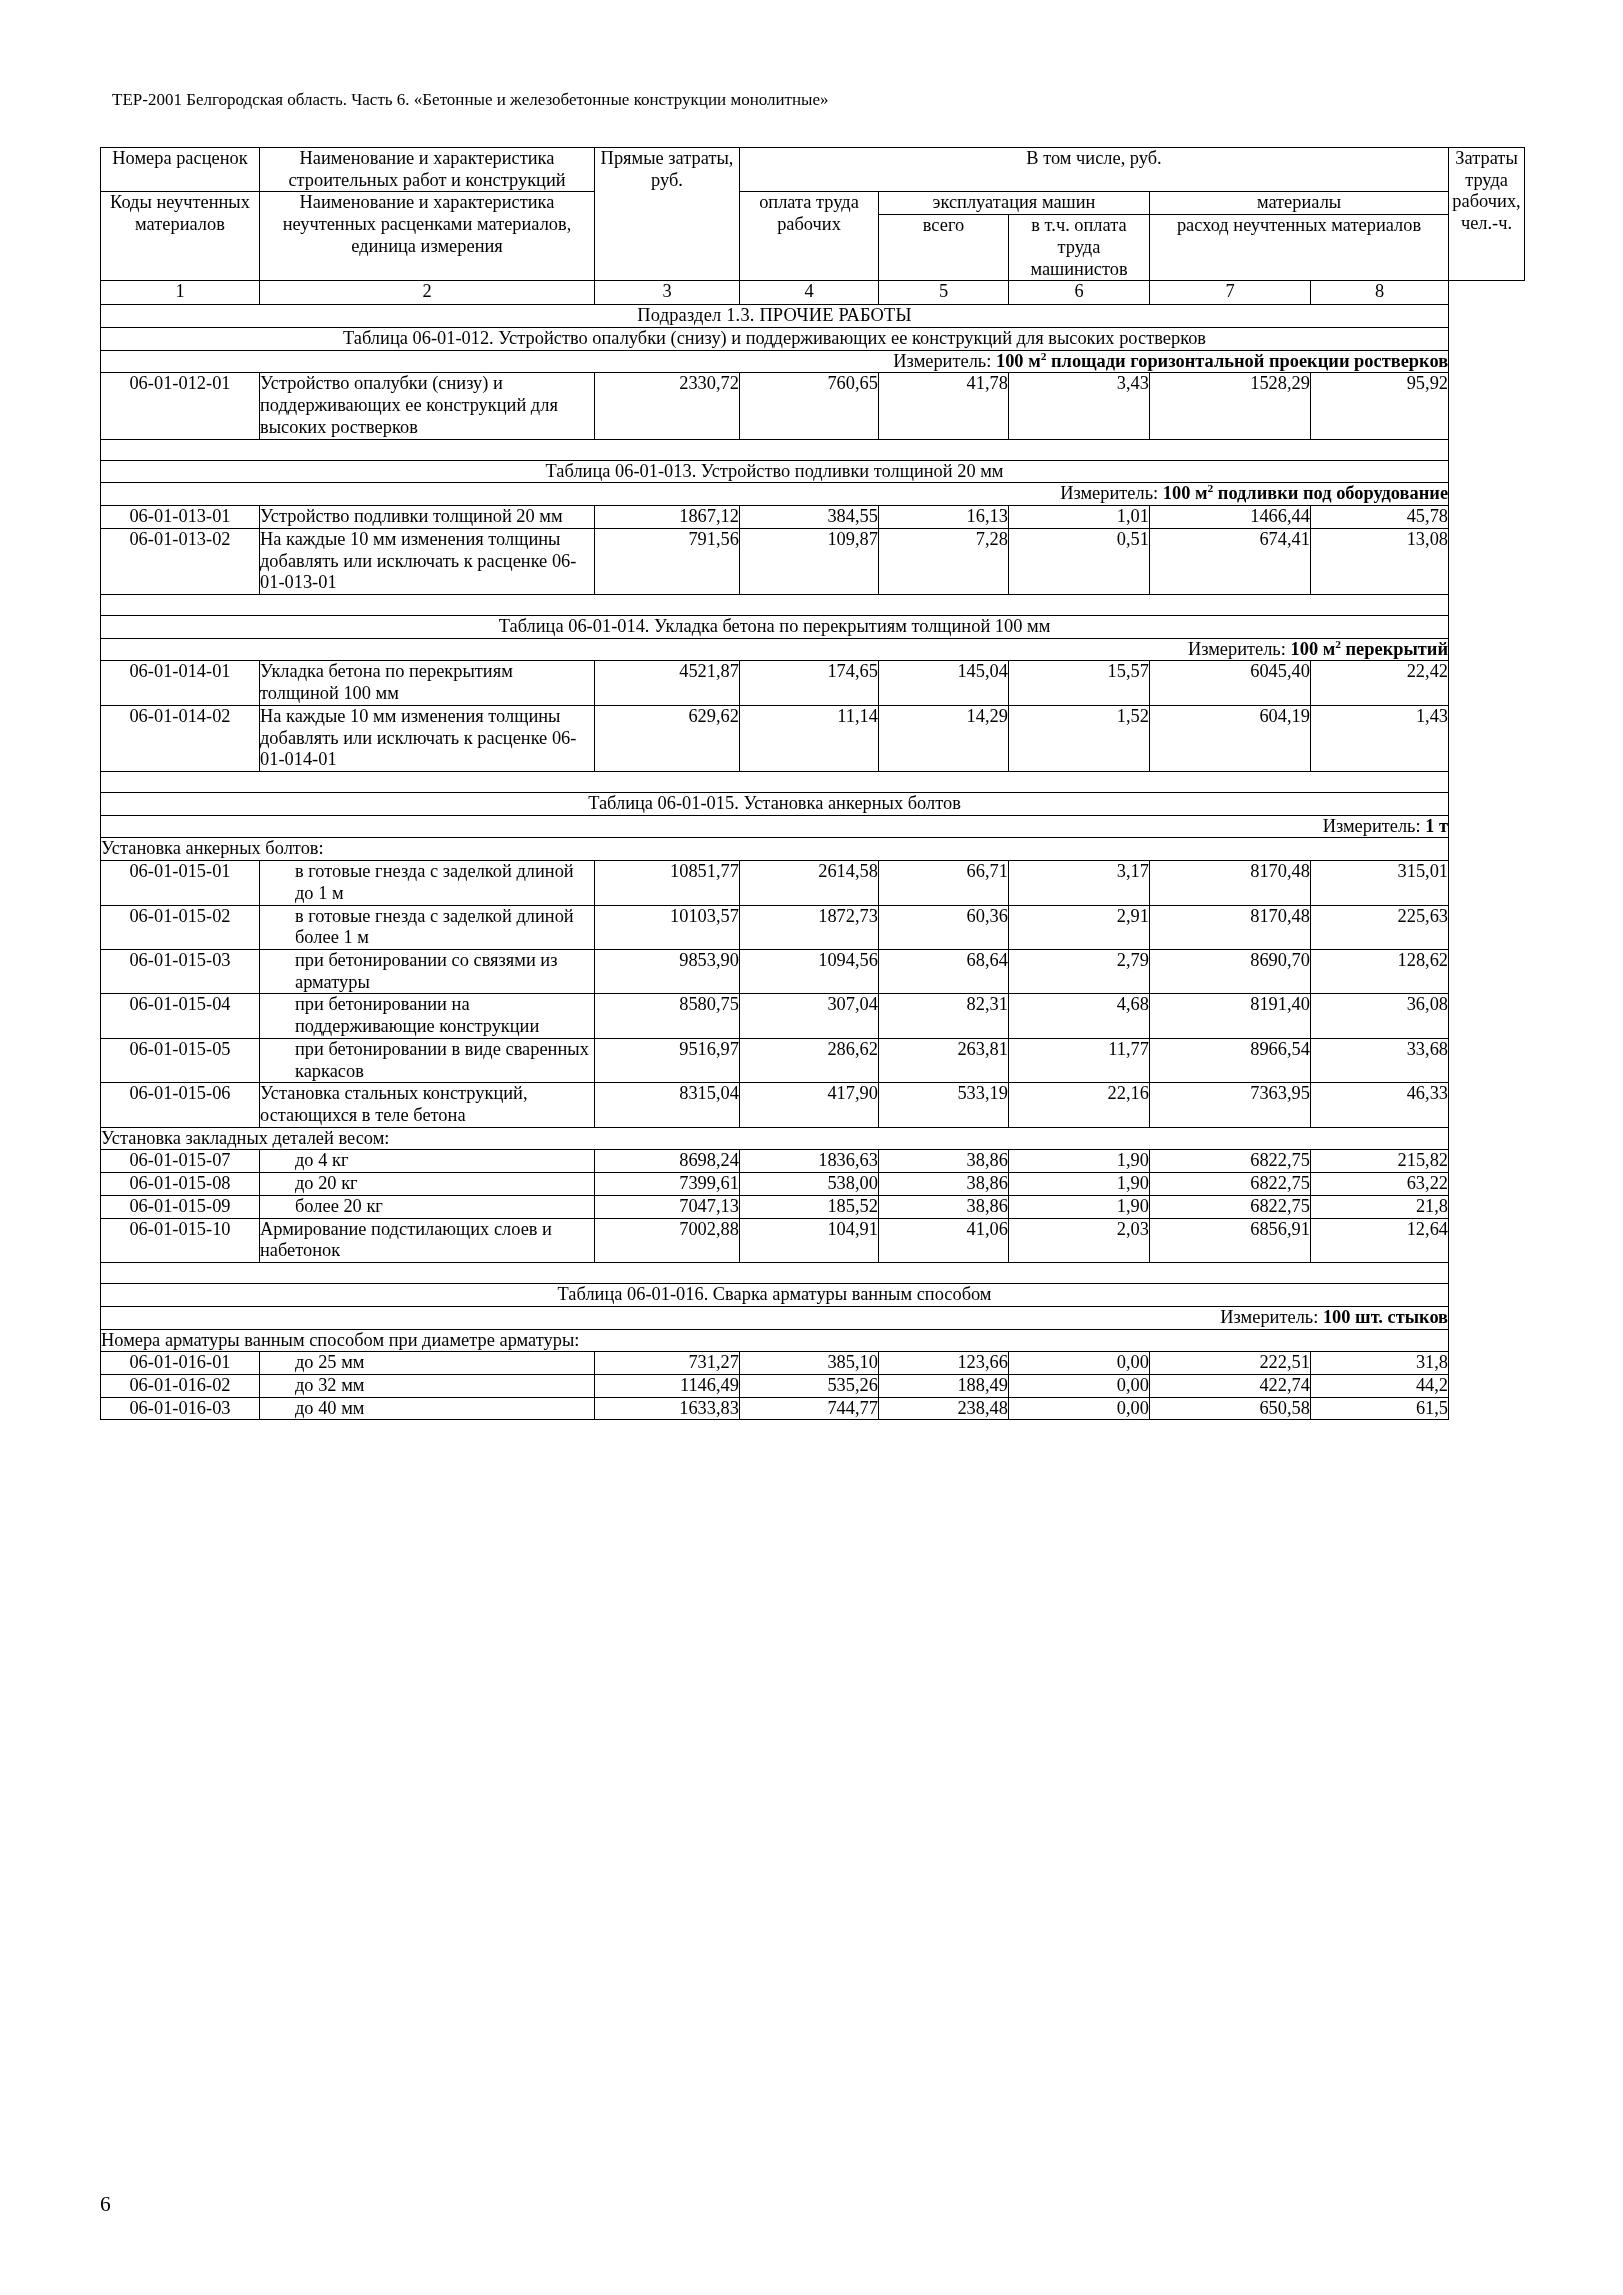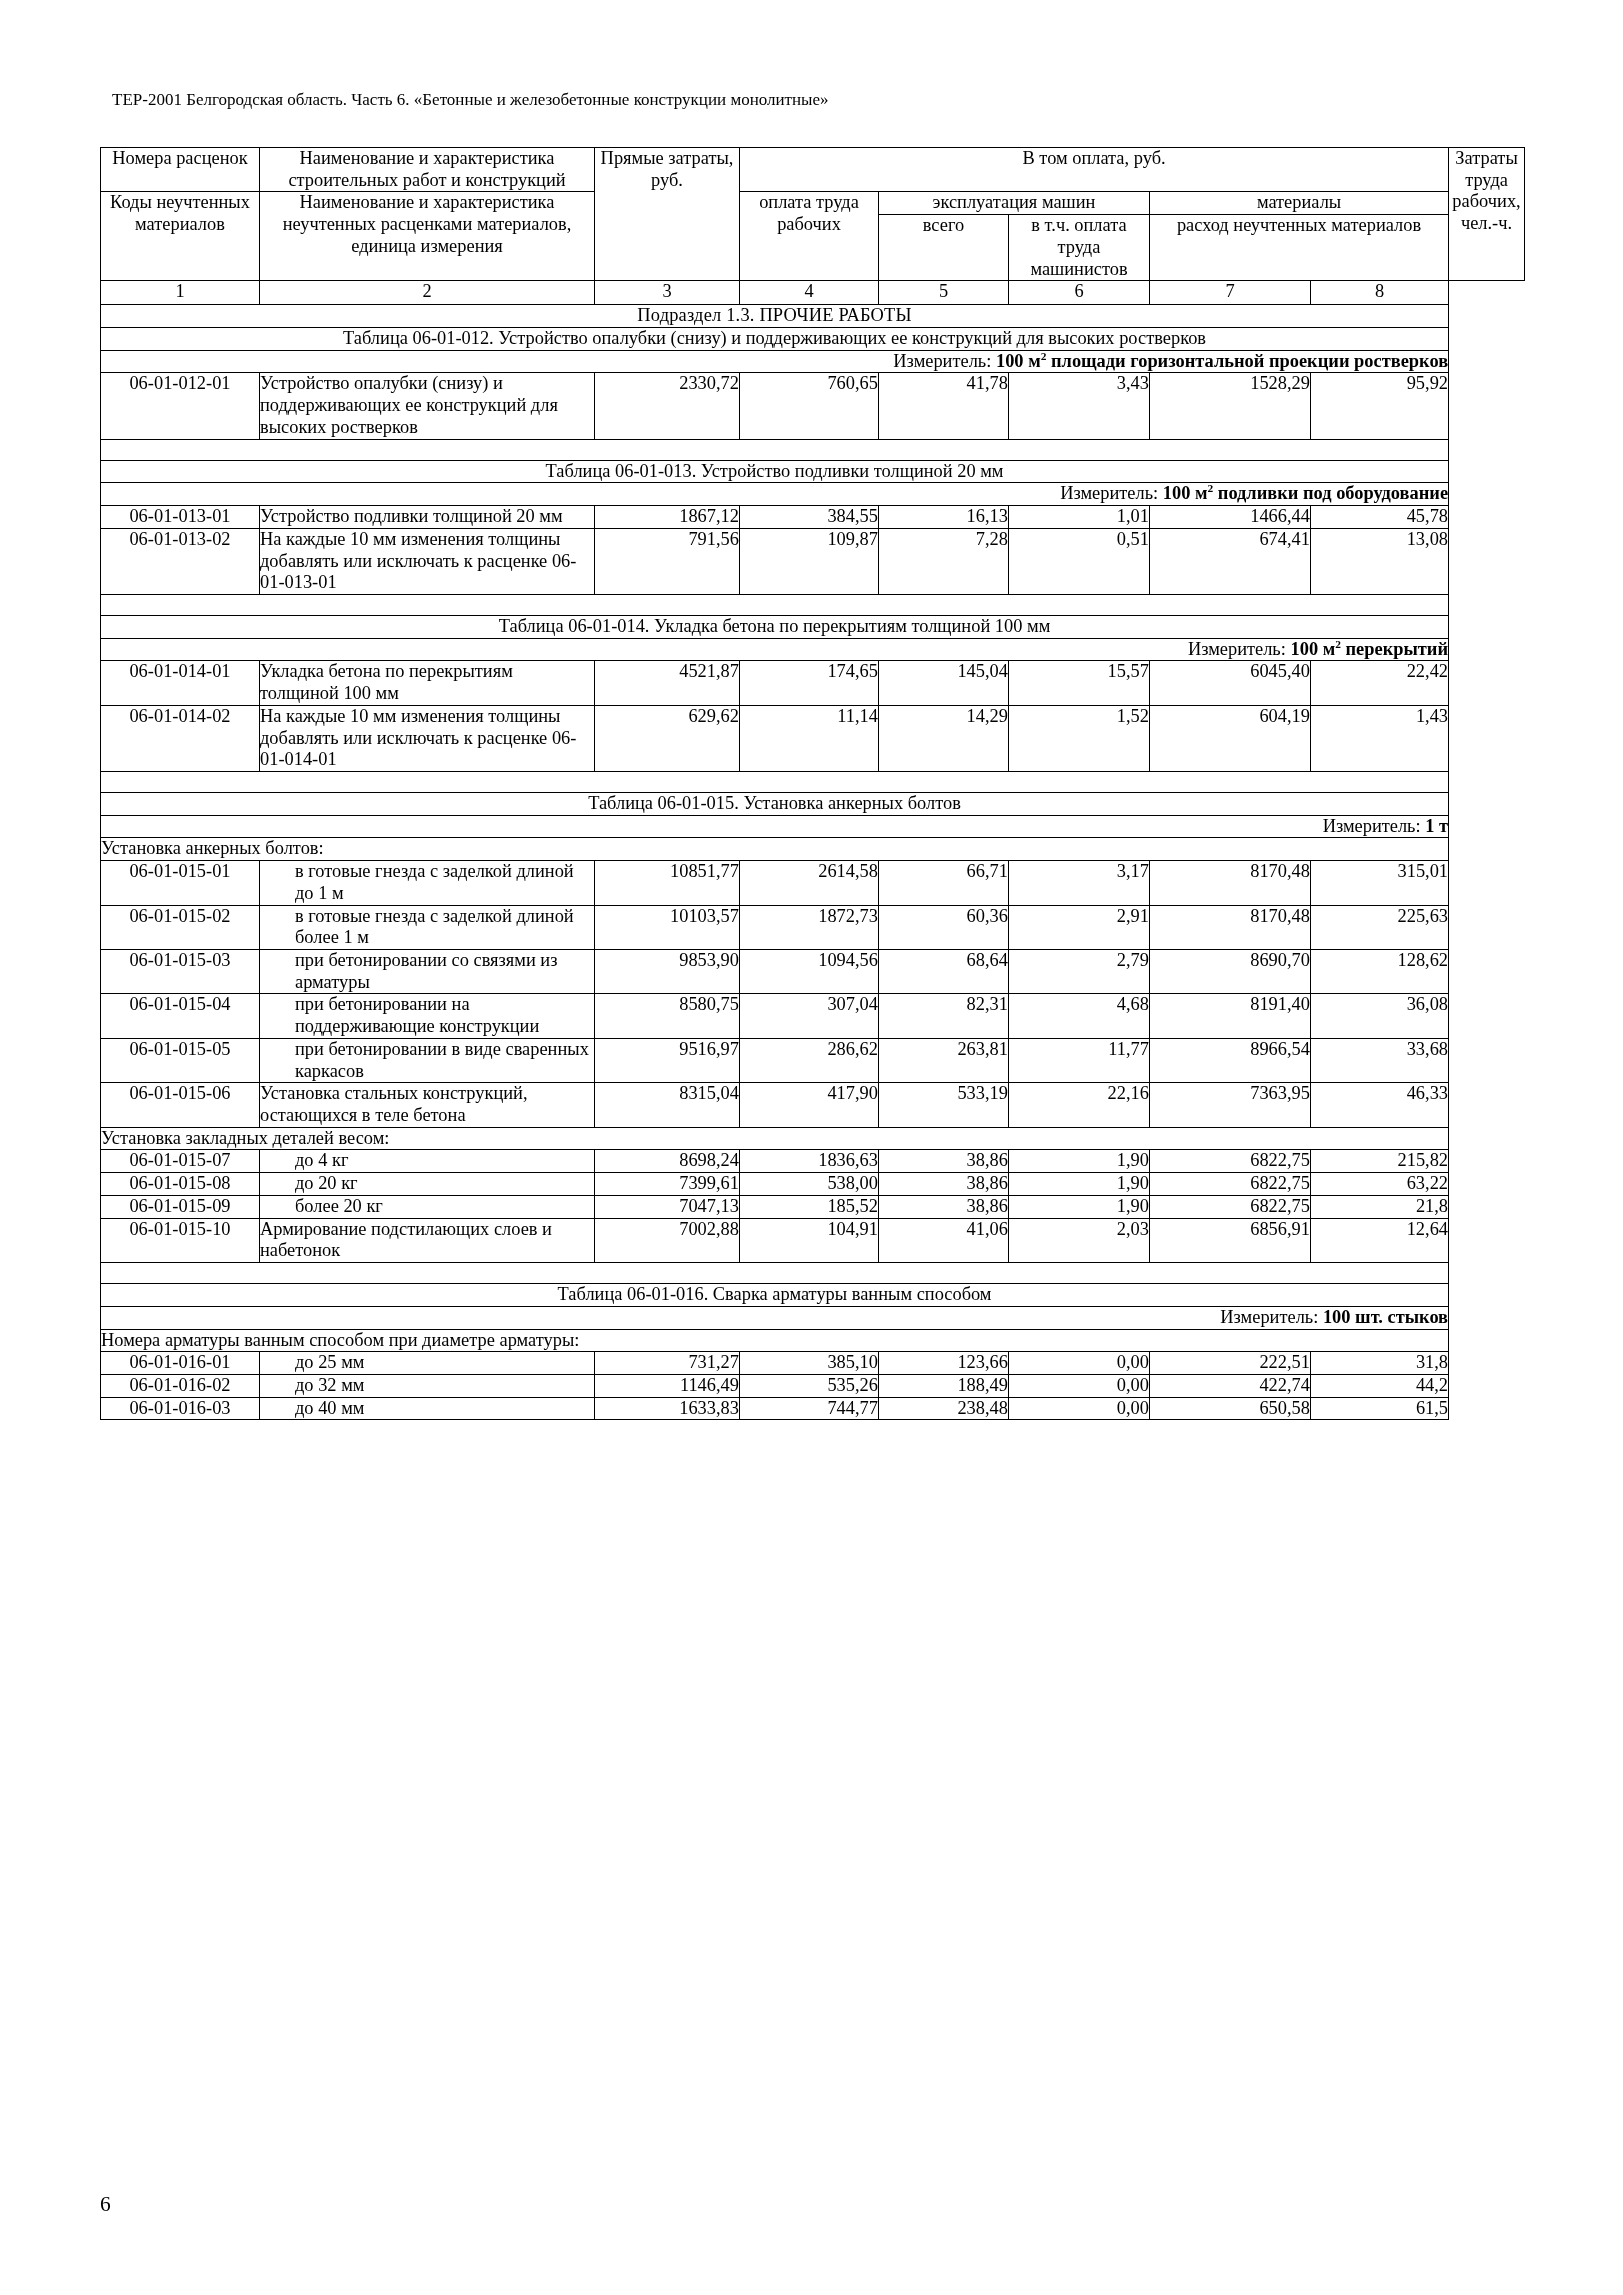--- a/index.html
+++ b/index.html
@@ -145,21 +145,21 @@
       <col style="width:130px">
       <col style="width:141px">
       <col style="width:161px">
       <col style="width:138px">
     </colgroup>
     <thead>
       <tr>
         <td class="hd">Номера расценок</td>
         <td class="hd">Наименование и характеристика строительных работ и конструкций</td>
         <td class="hd" rowspan="3">Прямые затраты, руб.</td>
-        <td class="hd" colspan="5">В том оплата, руб.</td>
+        <td class="hd" colspan="5">В том числе, руб.</td>
         <td class="hd" rowspan="3">Затраты труда рабочих, чел.-ч.</td>
       </tr>
       <tr>
         <td class="hd" rowspan="2">Коды неучтенных материалов</td>
         <td class="hd" rowspan="2">Наименование и характеристика неучтенных расценками материалов, единица измерения</td>
         <td class="hd" rowspan="2">оплата труда рабочих</td>
         <td class="hd" colspan="2">эксплуатация машин</td>
         <td class="hd" colspan="2">материалы</td>
       </tr>
       <tr>

